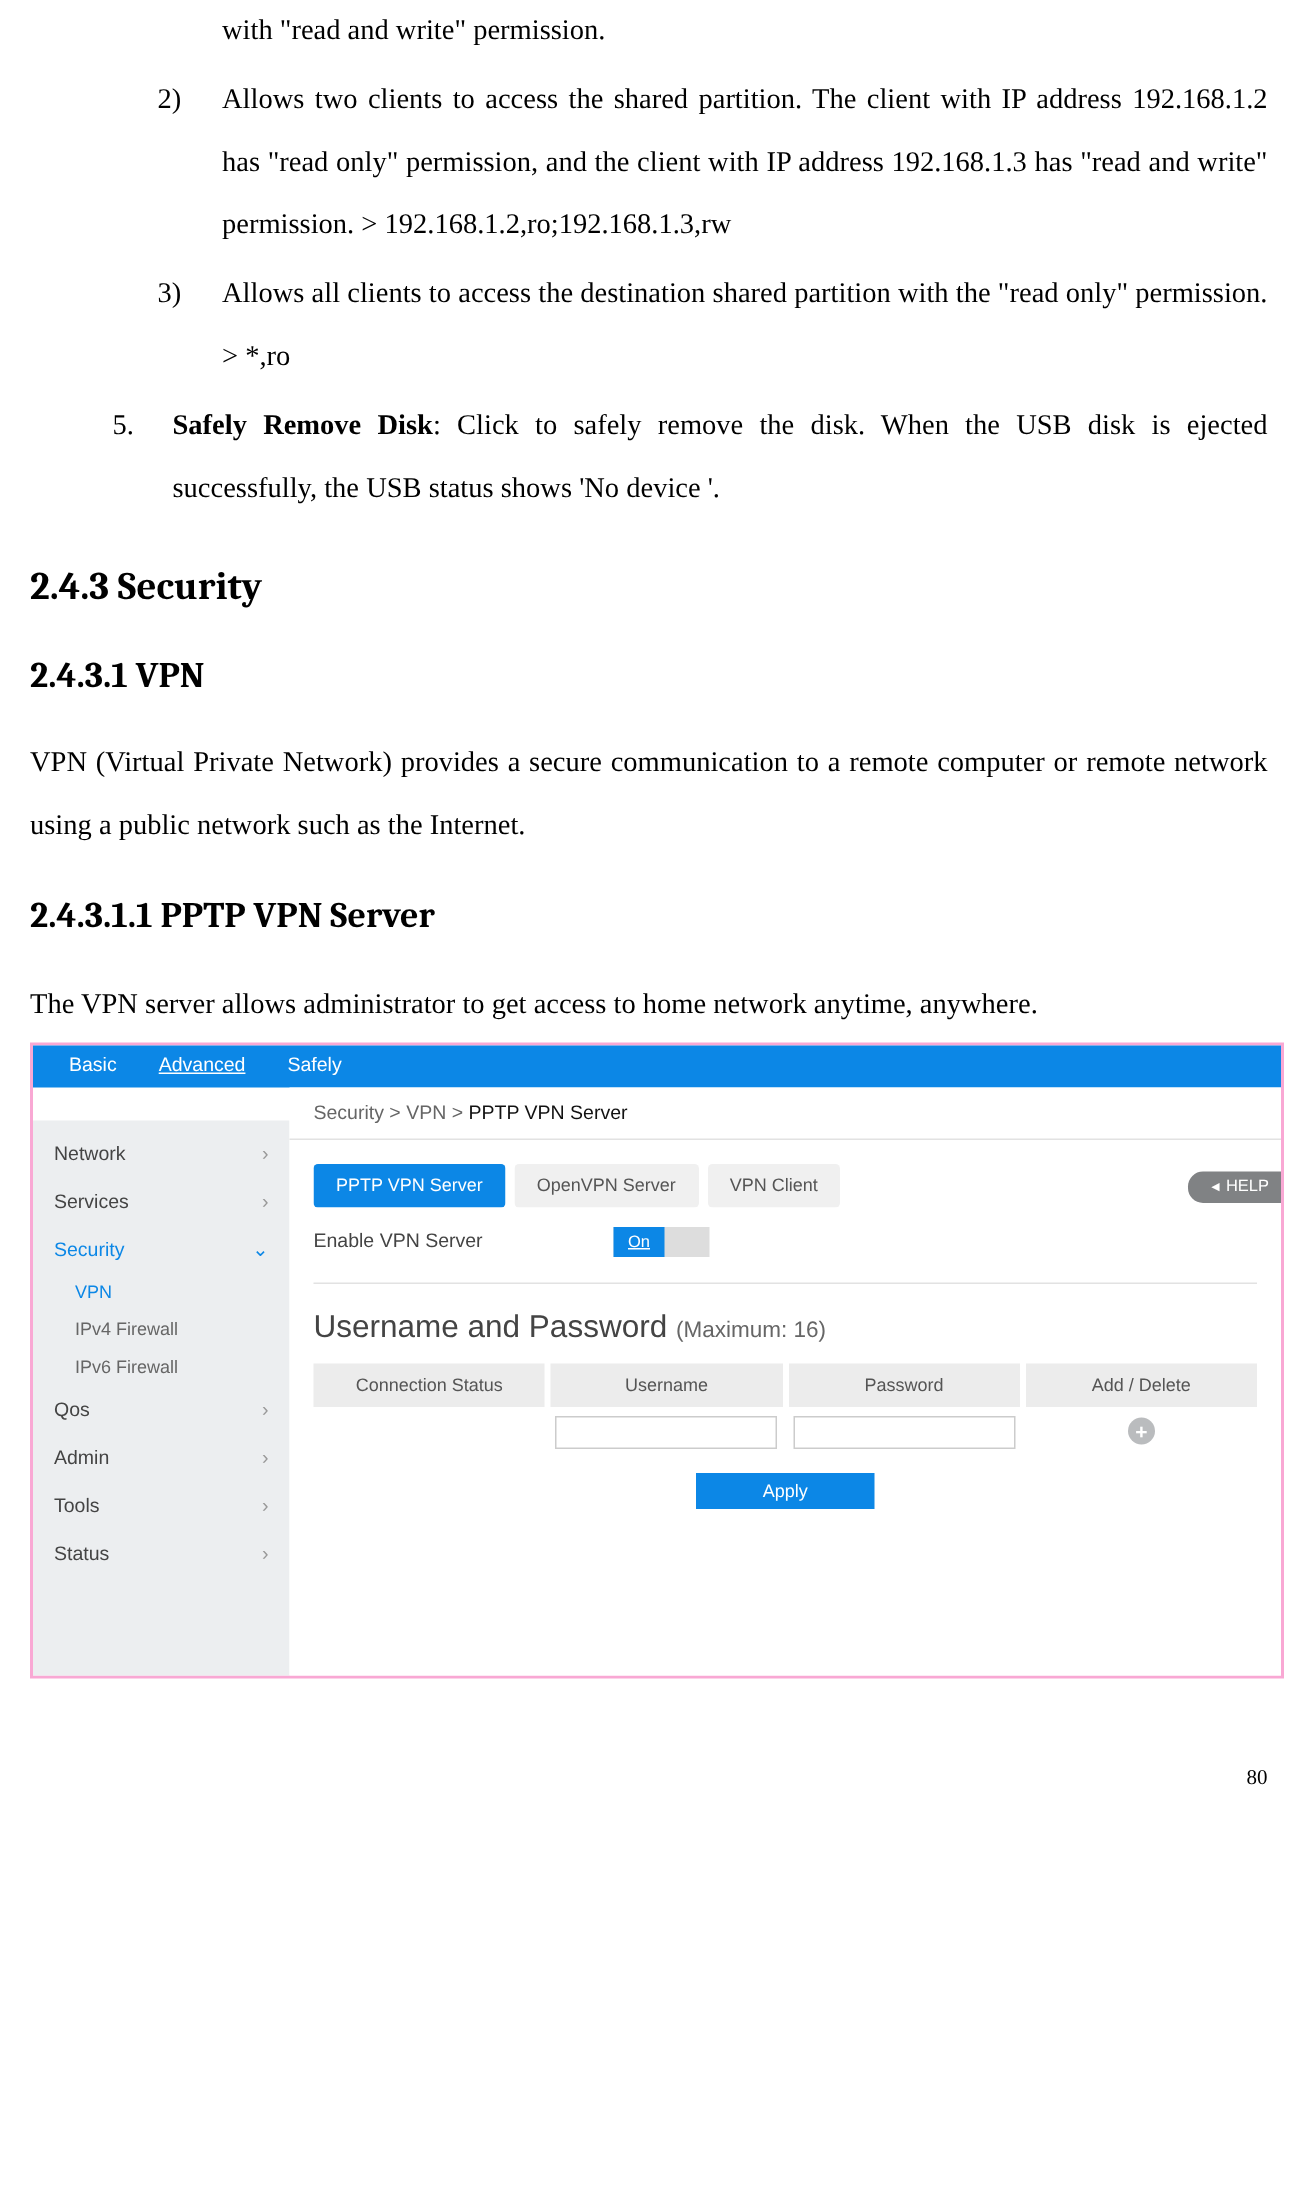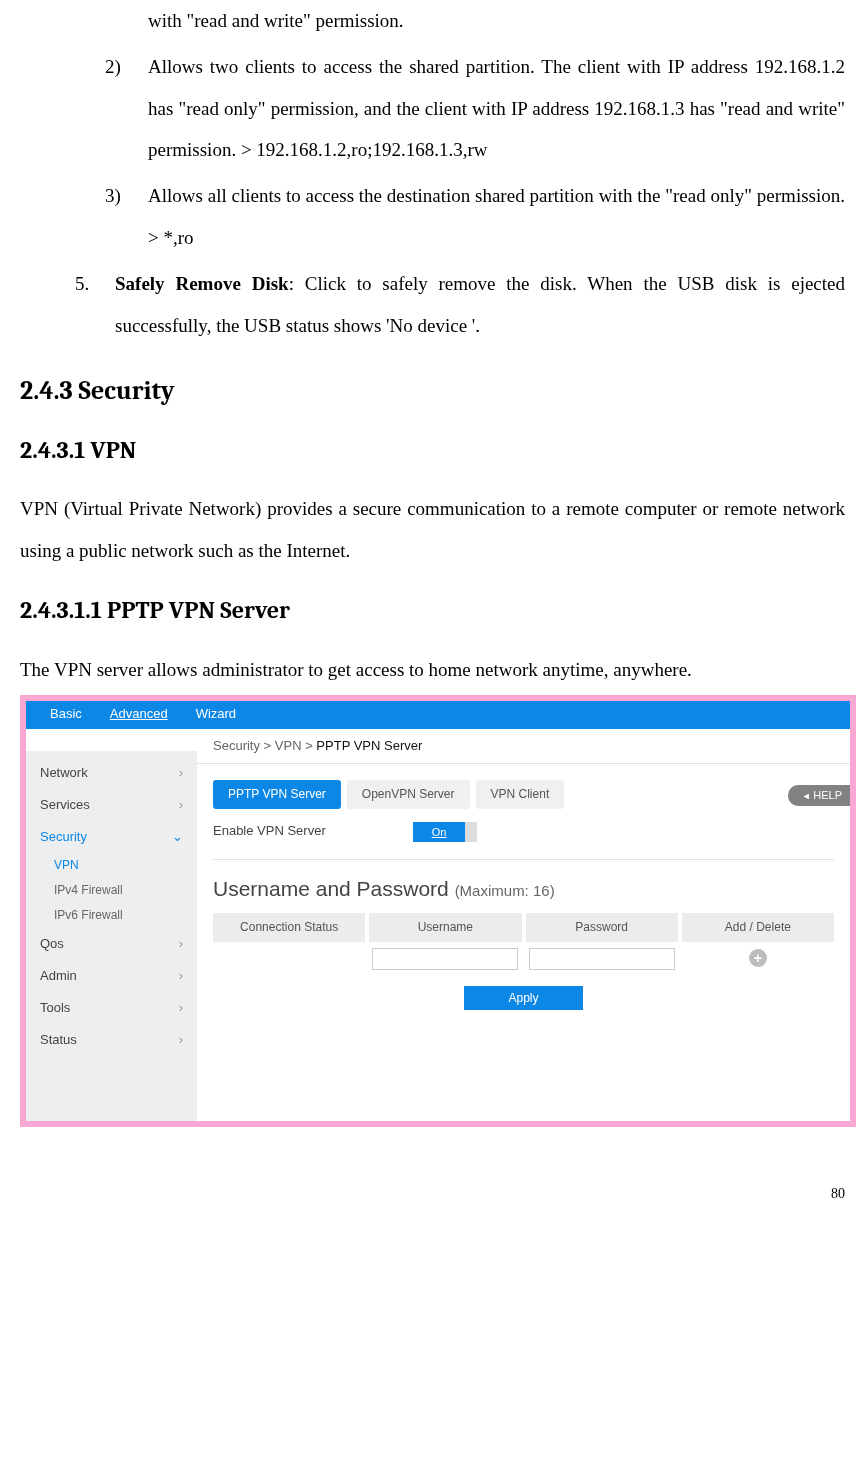--- a/index.html
+++ b/index.html
@@ -32,21 +32,21 @@
       font-family: Cambria, Georgia, serif;
       font-size: 24px;
       font-weight: bold;
       margin: 24px 0 24px 0;
       color: #000;
       line-height: 1.2;
     }
     .para { text-align: justify; margin-bottom: 4px; }
     .screenshot-wrap { padding-left: 0; margin-top: 2px; }
     .screenshot {
-      border: 6px solid #f9a8d4;
+      border: 2px solid #f9a8d4;
       width: 836px;
       font-family: Arial, sans-serif;
       font-size: 13px;
       color: #555;
       line-height: 1.4;
       background: #fff;
     }
     .topnav {
       background: #0c87e6;
       height: 28px;
@@ -116,21 +116,21 @@
     .cfgrow { display: flex; align-items: flex-start; padding: 3px 16px; }
     .cfgrow .lbl { width: 200px; font-size: 13px; color: #444; }
     .toggle {
       width: 64px; height: 20px;
       background: #ddd;
       position: relative;
       cursor: pointer;
     }
     .toggle .on {
       position: absolute; left: 0; top: 0;
-      width: 52px; height: 20px;
+      width: 34px; height: 20px;
       background: #0c87e6;
       color: #fff;
       font-size: 11px;
       text-align: center;
       line-height: 20px;
       text-decoration: underline;
     }
     .selectbox {
       width: 200px;
       height: 22px;
@@ -227,21 +227,21 @@
   <h3 class="h24311">2.4.3.1.1 PPTP VPN Server</h3>
 
   <p class="para">The VPN server allows administrator to get access to home network anytime, anywhere.</p>
 
   <div class="screenshot-wrap">
     <div class="screenshot">
 
       <div class="topnav">
         <div class="ti">Basic</div>
         <div class="ti active">Advanced</div>
-        <div class="ti">Wizard</div>
+        <div class="ti">Safely</div>
       </div>
 
       <div class="lower">
         <div class="sidebar">
           <div class="sitem">
             <span>Network</span>
             <span class="chev">›</span>
           </div>
           <div class="sitem">
             <span>Services</span>

